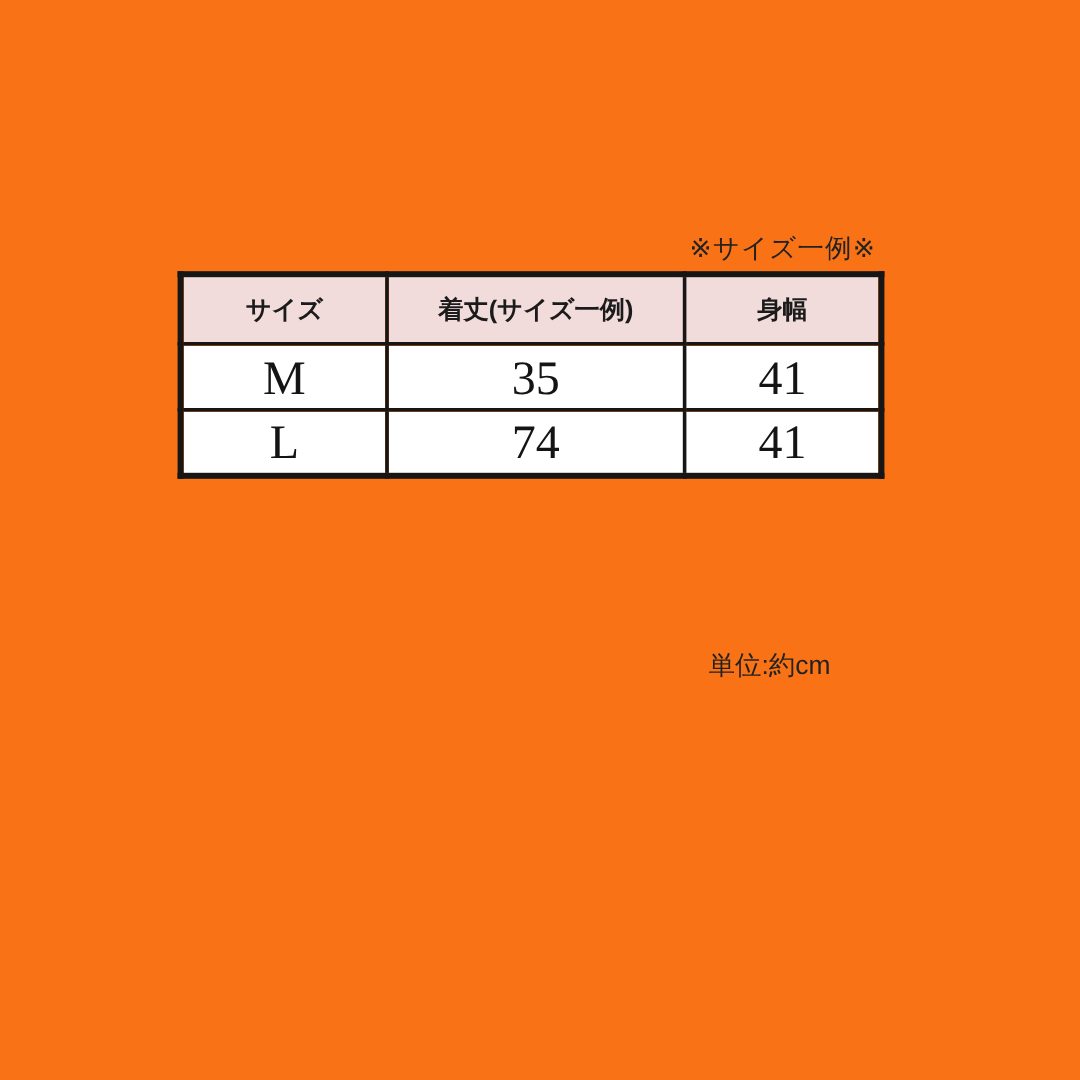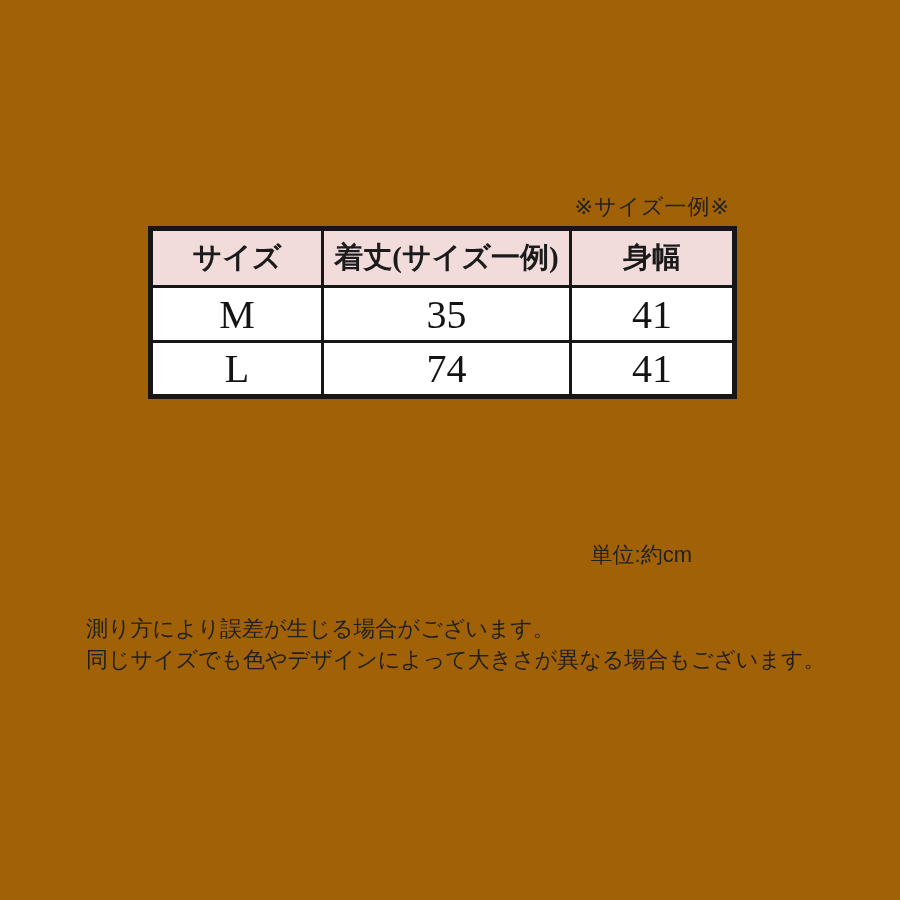--- a/index.html
+++ b/index.html
@@ -10,21 +10,21 @@
     color: #1c1c1c;
     overflow: hidden;
   }
   :root {
     --header-bg: #f2dcdb;
     --border-color: #161616;
   }
   .canvas {
     position: relative;
     width: 900px; height: 900px;
-    background: #a16207;
+    background: #f97316;
   }
 
   
   .top-note {
     position: absolute;
     top: 192px;
     right: 170px;
     font-size: 22px;
     letter-spacing: 1px;
     color: #222222;
@@ -50,23 +50,23 @@
   table.size-table td {
     border: 3px solid var(--border-color);
     text-align: center;
     vertical-align: middle;
     overflow: hidden;
     white-space: nowrap;
   }
   table.size-table th {
     height: 58px;
     background: var(--header-bg);
-    font-family: Liberation Serif, serif;
+    font-family: Liberation Sans, sans-serif;
     font-weight: bold;
-    font-size: 29px;
+    font-size: 21px;
     color: #1b1b1b;
     text-align: center;
   }
   table.size-table td {
     height: 55px;
     font-family: "Liberation Serif", "DejaVu Serif", serif;
     font-weight: normal;
     font-size: 40px;
     color: #141414;
     background: #ffffff;
@@ -124,18 +124,14 @@
           <td>L</td>
           <td>74</td>
           <td>41</td>
         </tr>
       </tbody>
     </table>
   </div>
 
   <div class="unit-note">単位:約cm</div>
 
-  <div class="footnotes">
-    <div>測り方により誤差が生じる場合がございます。</div>
-    <div>同じサイズでも色やデザインによって大きさが異なる場合もございます。</div>
-  </div>
 
 </div>
 
 </body></html>

